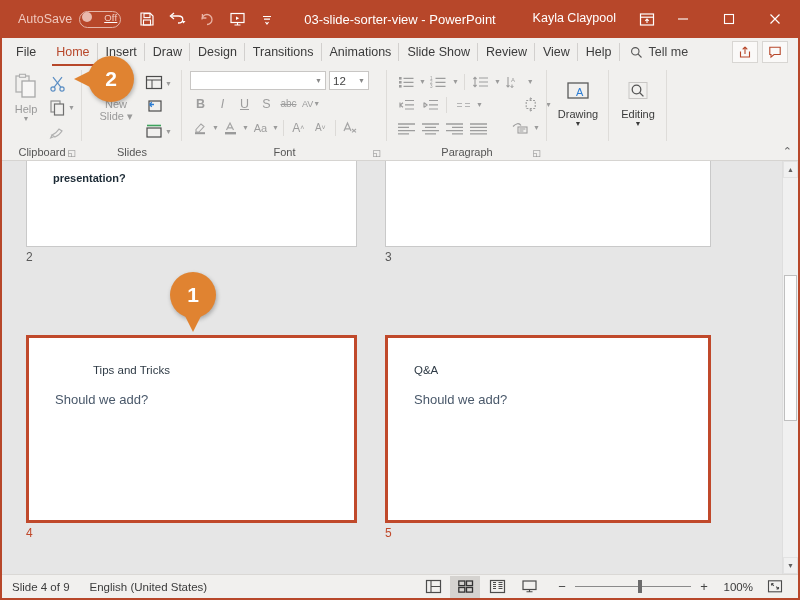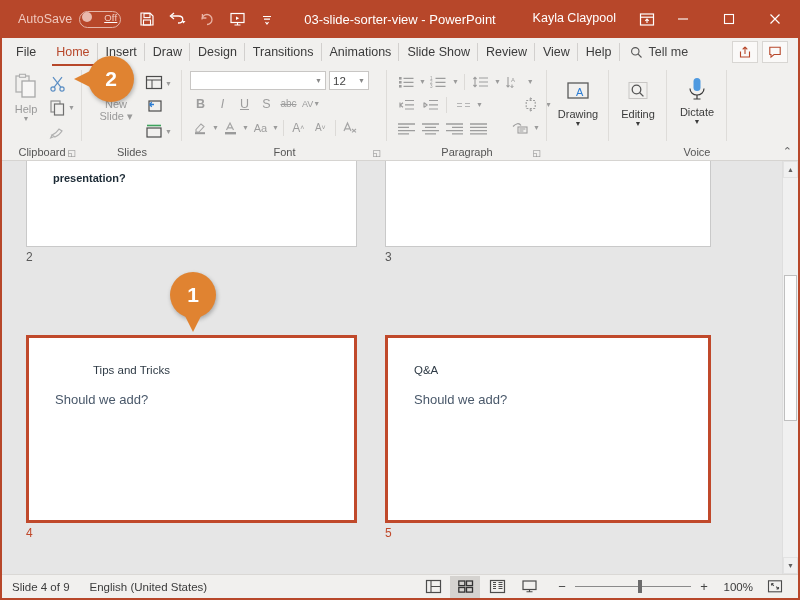--- a/index.html
+++ b/index.html
@@ -625,37 +625,20 @@
               <path d="M15.8 12.8l3.6 3.6" stroke="#555" stroke-width="1.3"></path>
             </svg>
           <span class="lbl">Editing</span>
           <span class="caret">▼</span>
         </div>
       </div>
       <div class="group-label"></div>
       <div class="divider"></div>
     </div>
 
-    <div class="group" style="width:60px;">
-      <div class="group-body" style="justify-content:center; padding-top:6px;">
-        <div class="bigbtn" style="color:#3b3b3b;">
-          <svg width="26" height="28" viewBox="0 0 26 28">
-              <rect x="9.5" y="2" width="7" height="13" rx="3.5" fill="#4f9ae0"></rect>
-              <path d="M6 12.5c0 4 3.2 6.5 7 6.5s7-2.5 7-6.5" fill="none" stroke="#3b3b3b" stroke-width="1.2"></path>
-              <path d="M13 19v4M9.5 23h7" stroke="#3b3b3b" stroke-width="1.2"></path>
-            </svg>
-          <span class="lbl">Dictate</span>
-          <span class="caret">▼</span>
-        </div>
-      </div>
-      <div class="group-label">
-        <span>Voice</span>
-      </div>
-      <div class="divider"></div>
-    </div>
 
     <div class="collapse-ribbon">⌃</div>
 
     <div class="pin left" style="left:86px; top:-10px;">
       <span class="tail"></span>
       <span>2</span>
     </div>
   </div>
 
   <div class="sorter">

